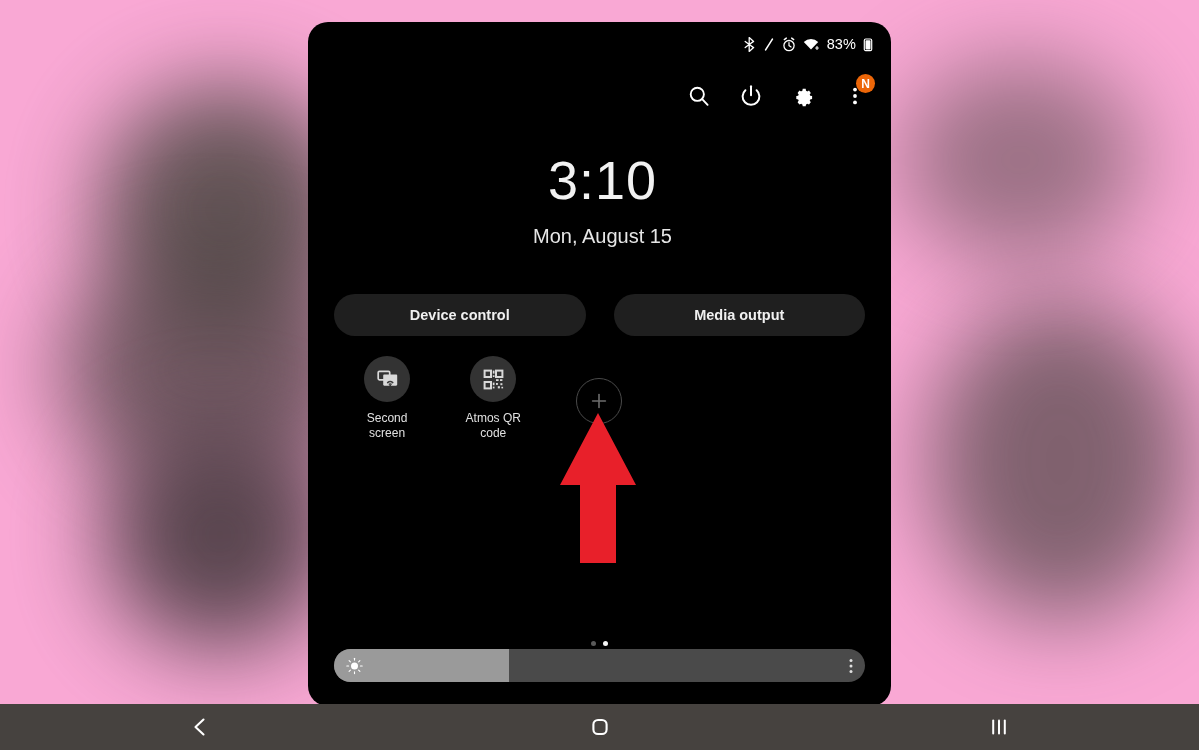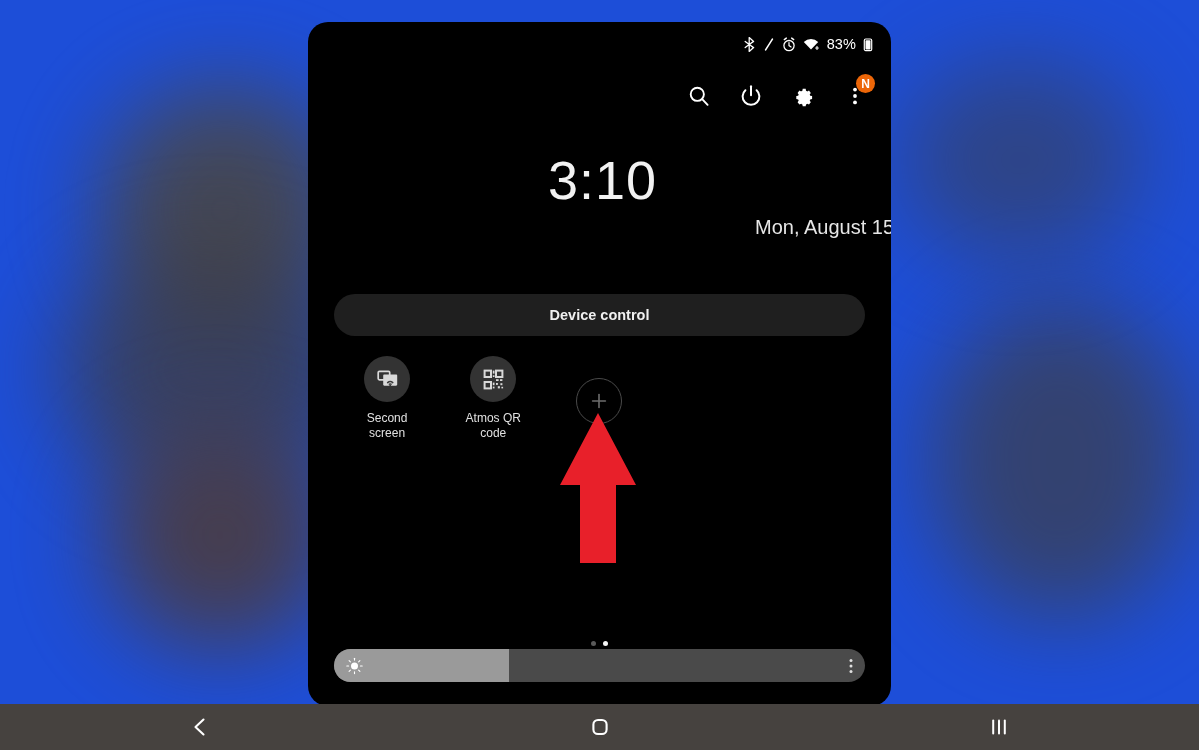--- a/index.html
+++ b/index.html
@@ -58,22 +58,22 @@
     line-height:1;
   }
 
   
   #clock-wrap { position:absolute; top:130px; left:3px; width:100%; text-align:center; }
   #clock-time {
     font-size:54px; font-weight:300; color:#f2f2f2;
     letter-spacing:1px; line-height:1.05;
   }
   #clock-date {
-    margin-top:7px;
-    font-size:20px; font-weight:400; color:#e6e6e6;text-align:right;
+    margin-top:16px;
+    font-size:20px; font-weight:400; color:#e6e6e6;
   }
 
   
   #pills {
     position:absolute; top:272px; left:26px;
     width:531px;
     display:flex; gap:28px;
   }
   .pill {
     flex:1;
@@ -142,21 +142,21 @@
     position:absolute; left:0; bottom:0;
     width:1199px; height:46px;
     background:#46423f;
     display:flex; align-items:center;
   }
   #navbar .nav-btn { flex:1; display:flex; align-items:center; justify-content:center; cursor:pointer; }
 </style>
 </head>
 <body>
 
-<div id="root" style="background: #1d4ed8;">
+<div id="root" style="background: #f9a8d4;">
 
   <div class="blob blob-a"></div>
   <div class="blob blob-c"></div>
   <div class="blob blob-b"></div>
   <div class="blob blob-d"></div>
   <div class="blob blob-e"></div>
 
   <div id="panel" style="background: rgb(0, 0, 0);">
 
     <div id="statusbar">
@@ -213,20 +213,21 @@
       </div>
     </div>
 
     <div id="clock-wrap">
       <div id="clock-time">3:10</div>
       <div id="clock-date">Mon, August 15</div>
     </div>
 
     <div id="pills">
       <div class="pill">Device control</div>
+      <div class="pill">Media output</div>
     </div>
 
     <div id="tiles">
 
 
 
       <div class="tile">
         <div class="tile-circle">
           <svg width="25" height="25" viewBox="0 0 25 25">
             <rect x="3.2" y="4.4" width="11.5" height="8.4" rx="1.2" fill="none" stroke="#d9d9d9" stroke-width="1.7"></rect>

